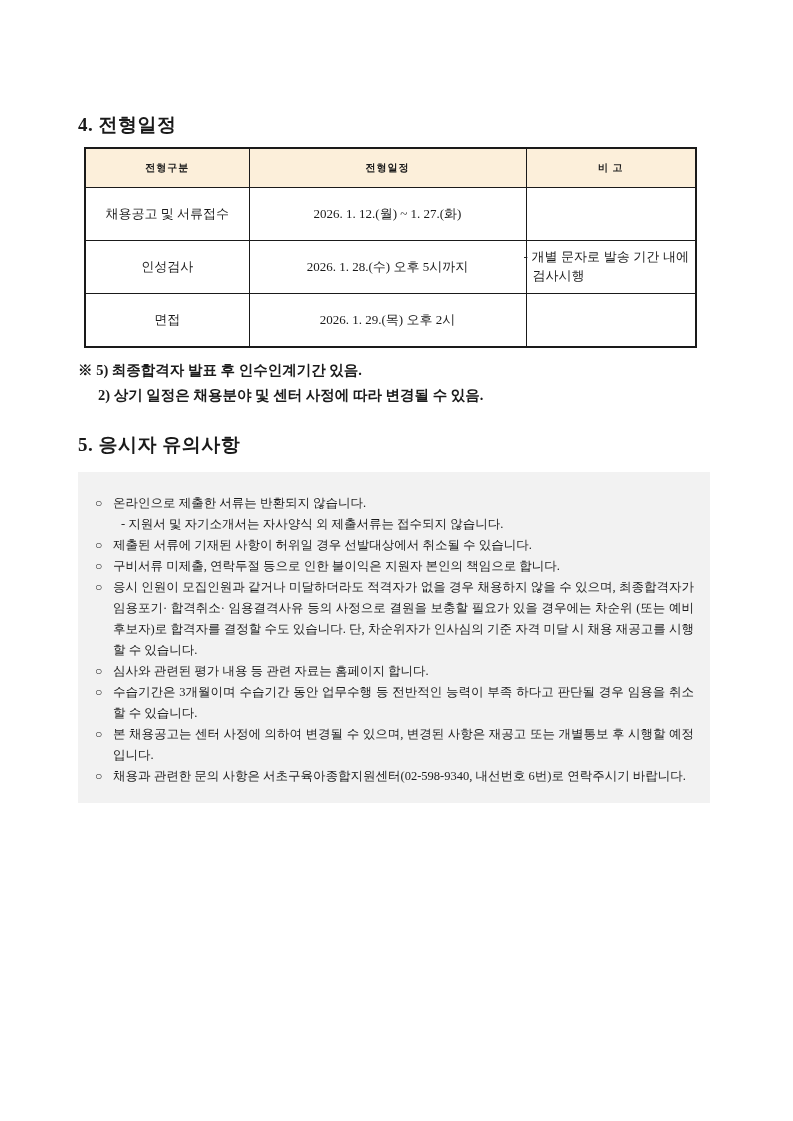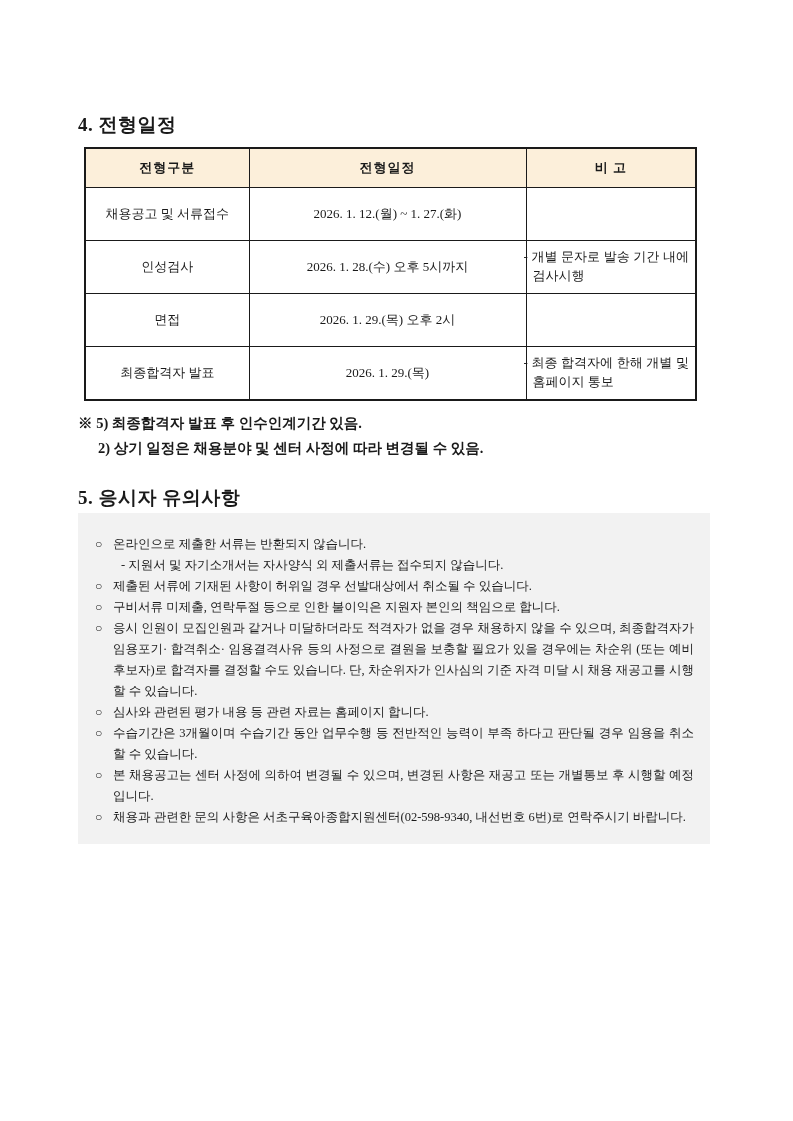--- a/index.html
+++ b/index.html
@@ -31,21 +31,21 @@
     table-layout: fixed;
     border: 2px solid var(--table-border, #1a1a1a);
   }
   table.schedule col.c1 { width: 164px; }
   table.schedule col.c2 { width: 277px; }
   table.schedule col.c3 { width: 170px; }
   table.schedule th {
     background: var(--table-header-bg, #fcefda);
     border: 1px solid var(--table-border, #1a1a1a);
     height: 36px;
-    font-size: 13px;
+    font-size: 10px;
     font-weight: bold;
     text-align: center;
     letter-spacing: 1px;
   }
   table.schedule td {
     border: 1px solid var(--table-border, #1a1a1a);
     height: 53px;
     font-size: 13px;
     vertical-align: middle;
     padding: 2px 6px;
@@ -62,21 +62,21 @@
   }
   
   .notes {
     margin: 10px 0 0 0;
     font-weight: bold;
     font-size: 14.5px;
     line-height: 25px;
   }
   .note-line-2 { padding-left: 20px; }
   
-  .section-5-title { margin-top: 24px; margin-bottom: 2px; }
+  .section-5-title { margin-top: 24px; margin-bottom: 14px; }
   .notice-box {
     width: 632px;
     box-sizing: border-box;
     background: var(--notice-box-bg, #f2f2f2);
     padding: 21px 16px 16px 17px;
     font-size: 12.5px;
     line-height: 21px;
   }
   .notice-item { display: flex; }
   .notice-bullet {
@@ -119,25 +119,20 @@
         </tr>
         <tr>
           <td class="cell-category">인성검사</td>
           <td class="cell-schedule">2026. 1. 28.(수) 오후 5시까지</td>
           <td class="cell-remark">- 개별 문자로 발송 기간 내에 검사시행</td>
         </tr>
         <tr>
           <td class="cell-category">면접</td>
           <td class="cell-schedule">2026. 1. 29.(목) 오후 2시</td>
           <td class="cell-remark"></td>
-        </tr>
-        <tr>
-          <td class="cell-category">최종합격자 발표</td>
-          <td class="cell-schedule">2026. 1. 29.(목)</td>
-          <td class="cell-remark">- 최종 합격자에 한해 개별 및 홈페이지 통보</td>
         </tr>
       </tbody>
     </table>
 
     <div class="notes">
       <div>※ 5) 최종합격자 발표 후 인수인계기간 있음.</div>
       <div class="note-line-2">2) 상기 일정은 채용분야 및 센터 사정에 따라 변경될 수 있음.</div>
     </div>
   </div>
 

